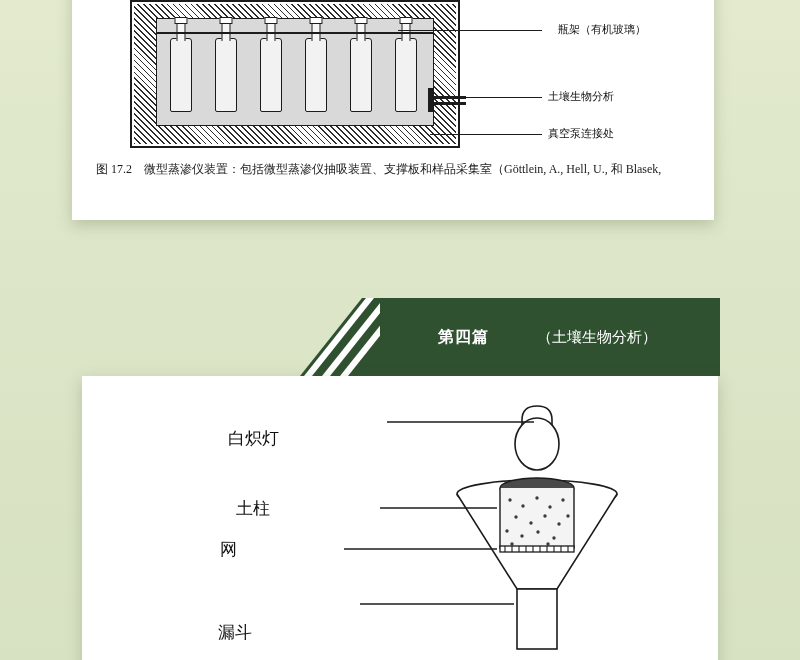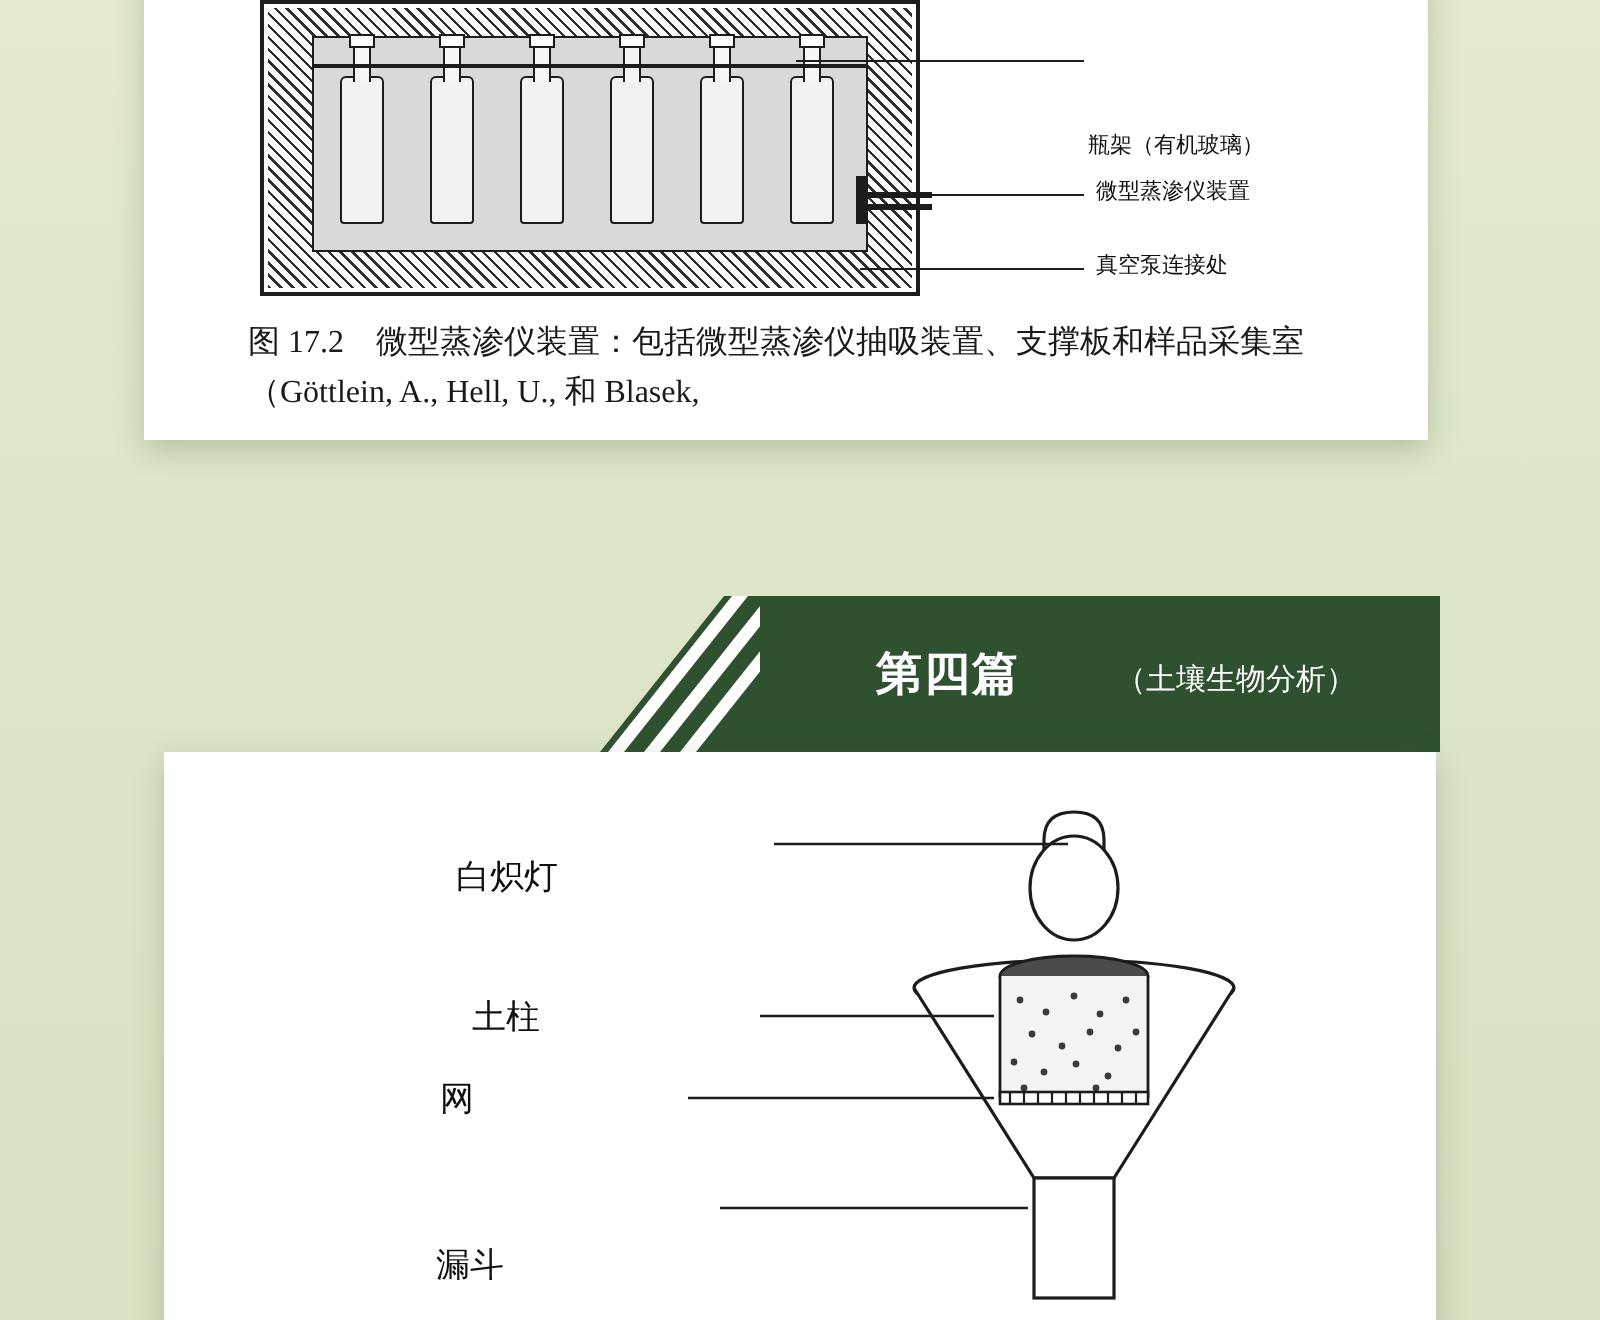--- a/index.html
+++ b/index.html
@@ -123,24 +123,24 @@
   .lbl {
     position: absolute;
     font-size: 11px;
     color: #111;
     white-space: nowrap;
     line-height: 1;
   }
 
   .caption {
     position: absolute;
-    left: 52px;
+    left: 24px;
     top: 280px;
     width: 575px;
-    font-size: 16px;
+    font-size: 12px;
     color: #1a1a1a;
     line-height: 1.55;
   }
   .caption .l2 {
     display: block;
     text-align: center;
     padding-left: 60px;
   }
 
   
@@ -155,21 +155,21 @@
   }
   .banner-text {
     position: absolute;
     left: 140px;
     top: 50%;
     transform: translateY(-50%);
     color: #ffffff;
     white-space: nowrap;
   }
   .banner-text .big {
-    font-size: 23px;
+    font-size: 16px;
     font-weight: bold;
     letter-spacing: 1px;
   }
   .banner-text .small {
     font-size: 15px;
     margin-left: 48px;
   }
   .stripes {
     position: absolute;
     left: 300px;
@@ -245,22 +245,22 @@
 
       <div class="port" style="left:300px; top:94px; width:34px; height:3px;"></div>
       <div class="port" style="left:300px; top:100px; width:34px; height:3px;"></div>
       <div class="port" style="left:296px; top:86px; width:6px; height:24px;"></div>
     </div>
 
     <div class="lead" style="left:268px; top:30px; width:144px;"></div>
     <div class="lead" style="left:334px; top:97px; width:78px;"></div>
     <div class="lead" style="left:300px; top:134px; width:112px;"></div>
 
-    <div class="lbl" style="left:414px; top:24px;margin-top:44px;">瓶架（有机玻璃）</div>
-    <div class="lbl" style="left:418px; top:91px;">微型蒸渗仪装置</div>
+    <div class="lbl" style="left:428px; top:24px;">瓶架（有机玻璃）</div>
+    <div class="lbl" style="left:418px; top:91px;">土壤生物分析</div>
     <div class="lbl" style="left:418px; top:128px;">真空泵连接处</div>
   </div>
 
   <div class="caption">
     <span>图 17.2　微型蒸渗仪装置：包括微型蒸渗仪抽吸装置、支撑板和样品采集室（Göttlein, A., Hell, U., 和 Blasek,</span>
   </div>
 </div>
 
 <svg class="stripes" width="130" height="78" viewBox="0 0 130 78">
   <polygon points="62,0 130,0 130,78 0,78" fill="#2f5130"></polygon>

